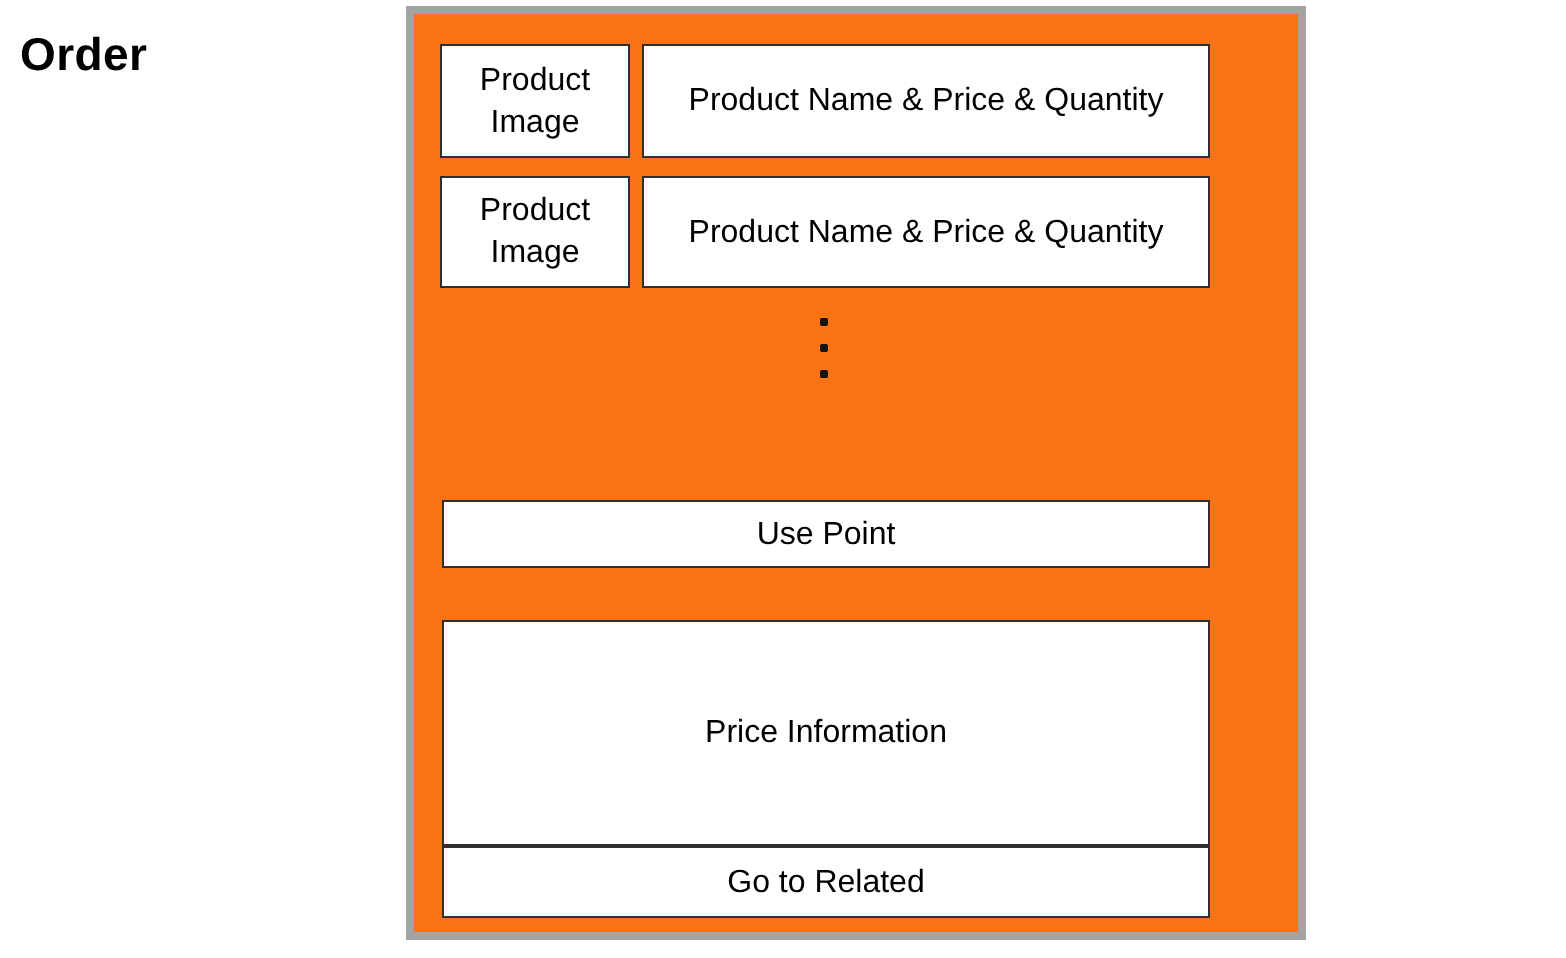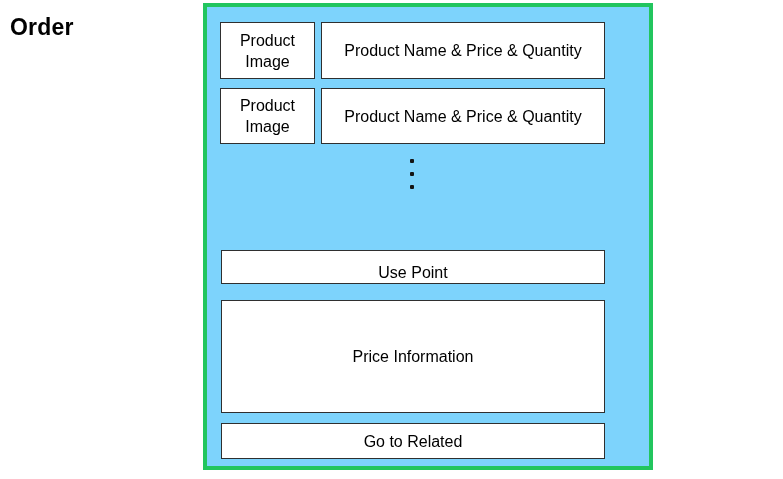--- a/index.html
+++ b/index.html
@@ -25,44 +25,44 @@
     font-weight: bold;
     line-height: 23px;
     letter-spacing: 0.2px;
   }
   .panel {
     position: absolute;
     left: 203px;
     top: 3px;
     width: 450px;
     height: 467px;
-    border: 4px solid #22c55e;
+    border: 4px solid #a3a3a3;
     box-sizing: border-box;
-    background: #7dd3fc;
+    background: #f97316;
   }
   .box {
     position: absolute;
     box-sizing: border-box;
     border: 1px solid #2f2f2f;
     background: #ffffff;
     display: flex;
     align-items: center;
     justify-content: center;
     text-align: center;
     font-size: 16px;
     line-height: 21px;
     color: #000000;
   }
   .img-box-1   { left: 13px;  top: 15px;  width: 95px;  height: 57px; }
   .info-box-1  { left: 114px; top: 15px;  width: 284px; height: 57px; }
   .img-box-2   { left: 13px;  top: 81px;  width: 95px;  height: 56px; }
   .info-box-2  { left: 114px; top: 81px;  width: 284px; height: 56px; }
   .coupons-box { left: 14px;  top: 201px; width: 384px; height: 35px; }
-  .point-box   { left: 14px;  top: 243px; width: 384px; height: 34px; align-items: flex-end; }
-  .price-box   { left: 14px;  top: 293px; width: 384px; height: 113px; }
+  .point-box   { left: 14px;  top: 243px; width: 384px; height: 34px; }
+  .price-box   { left: 14px;  top: 303px; width: 384px; height: 113px; }
   .payment-box { left: 14px;  top: 416px; width: 384px; height: 36px; }
   .img-box-1 span, .img-box-2 span { display: inline-block; width: 80px; }
   .ellipsis {
     position: absolute;
     left: 203px;
     top: 152px;
     width: 4px;
     display: flex;
     flex-direction: column;
     gap: 9px;

